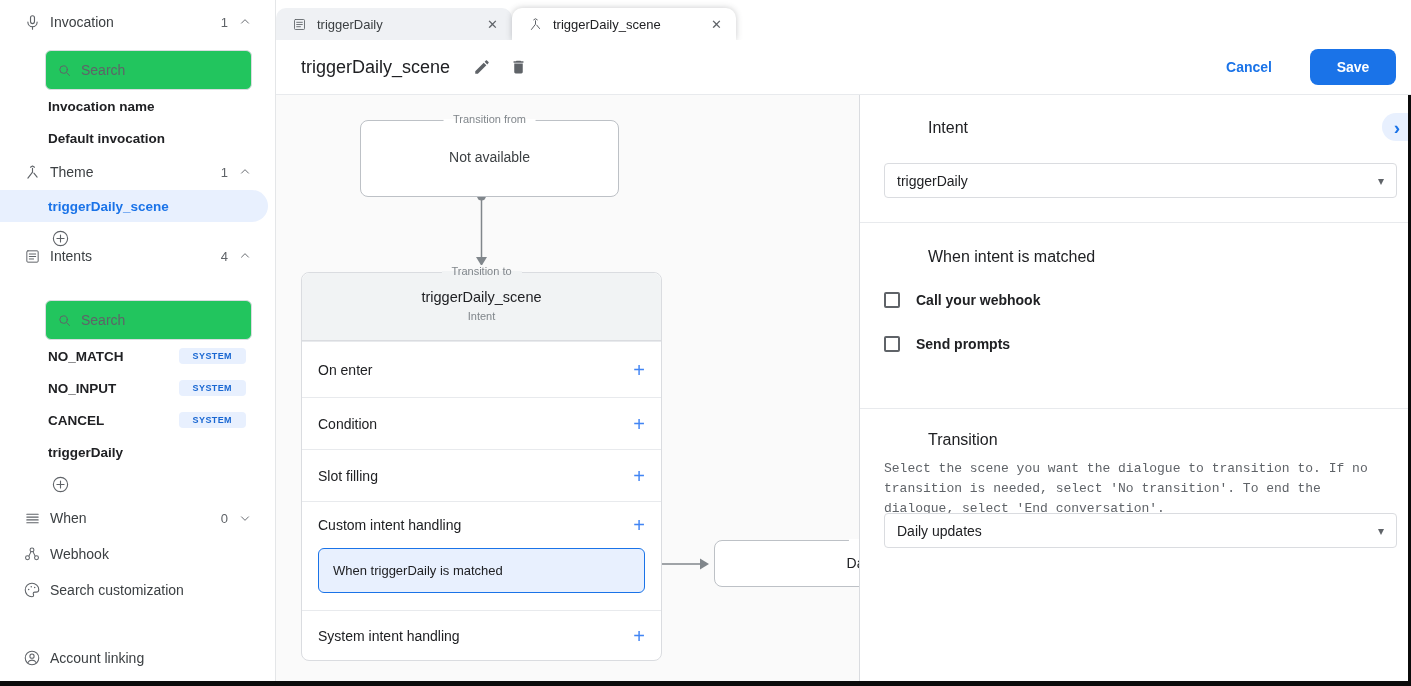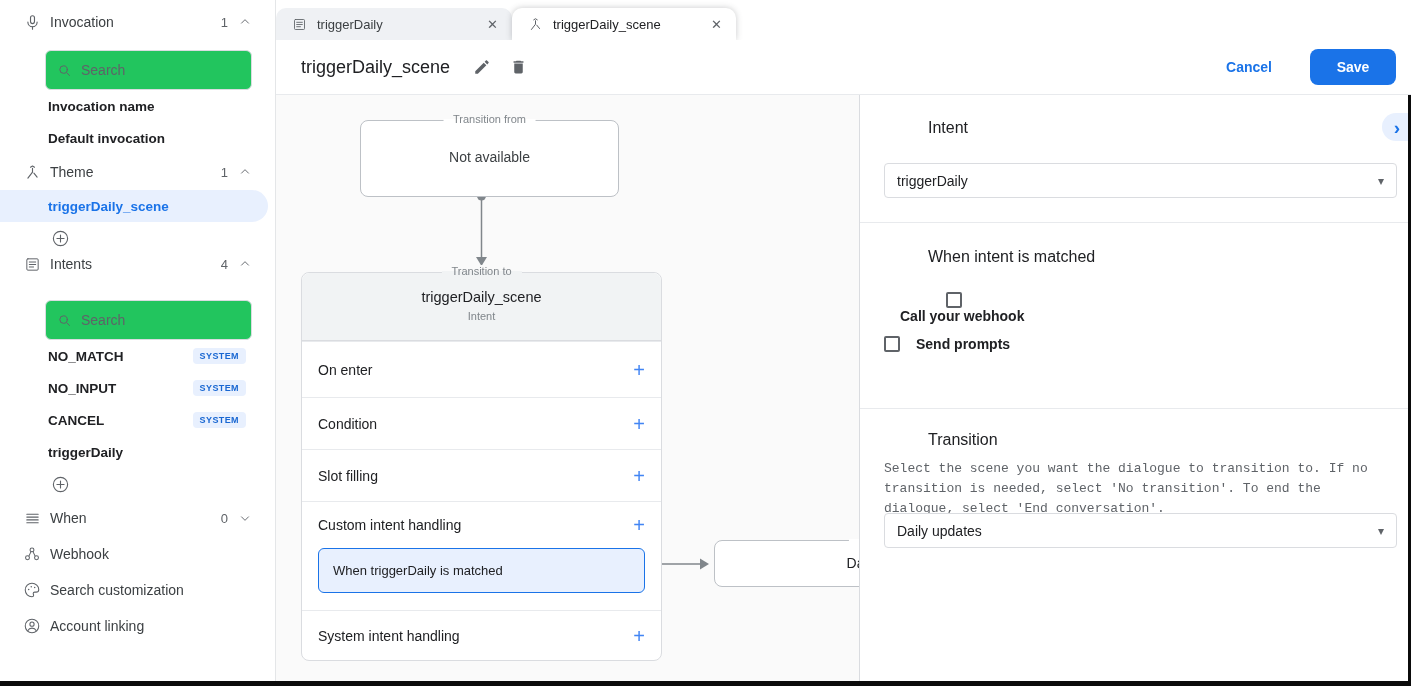--- a/index.html
+++ b/index.html
@@ -13,21 +13,21 @@
   
   .sidebar { position:absolute; left:0; top:0; width:276px; height:681px; background:#fff; border-right:1px solid #e4e6e8; }
   .sb-row { position:absolute; left:0; width:276px; height:32px; display:flex; align-items:center; }
   .sb-head-label { margin-left:8px; font-size:14px; color:#3c4043; }
   .sb-icon { width:20px; height:20px; margin-left:22px; flex:none; display:flex; align-items:center; justify-content:center; }
   .sb-count { position:absolute; right:48px; font-size:13px; color:#5f6368; }
   .sb-chevron { position:absolute; right:24px; width:14px; height:14px; display:flex; }
   .sb-sub { padding-left:48px; font-size:13.5px; font-weight:700; color:#202124; }
   .sb-selected { width:268px; background:#e8f0fe; border-radius:0 16px 16px 0; }
   .sb-selected .sb-sub { color:#1a73e8; }
-  .badge { position:absolute; right:30px; background:#e8f0fe; color:#1967d2; font-size:9px; font-weight:700; letter-spacing:.4px; padding:3px 7px; border-radius:4px; }
+  .badge { position:absolute; right:30px; background:#e8f0fe; color:#1967d2; font-size:9px; font-weight:700; letter-spacing:.4px; padding:3px 14px; border-radius:4px; }
   .searchbox { position:absolute; left:45px; width:207px; height:40px; border:1px solid #dadce0; border-radius:6px; background:#22c55e; display:flex; align-items:center; }
   .searchbox svg { margin-left:11px; flex:none; }
   .searchbox input { border:none; outline:none; background:transparent; font-family:"Liberation Sans",sans-serif; font-size:14px; color:#3c4043; margin-left:9px; width:150px; }
   .searchbox input::placeholder { color:#5f6368; }
   .add-row { height:28px; }
   .icon-stroke { stroke:#5f6368; fill:none; stroke-width:1.6; stroke-linecap:round; stroke-linejoin:round; }
   .icon-stroke-thin { stroke:#5f6368; fill:none; stroke-width:1.4; stroke-linecap:round; stroke-linejoin:round; }
 
   
   .tabbar { position:absolute; left:276px; top:0; width:1135px; height:40px; background:#fff; }
@@ -159,21 +159,21 @@
       <span class="sb-icon" style="margin-left:50px;">
         <svg width="19" height="19" viewBox="0 0 24 24">
             <g class="icon-stroke-thin" stroke="#757575">
               <circle cx="12" cy="12" r="9"></circle>
               <path d="M12 7.5v9M7.5 12h9"></path>
             </g>
           </svg>
       </span>
     </div>
 
-    <div class="sb-row" style="top:248px;">
+    <div class="sb-row" style="top:240px;">
       <span class="sb-icon">
         <svg width="17" height="17" viewBox="0 0 24 24">
             <g class="icon-stroke-thin">
               <rect x="4" y="4" width="16" height="16" rx="1.5"></rect>
               <path d="M7.5 8.5h9M7.5 12h9M7.5 15.5h6"></path>
             </g>
           </svg>
       </span>
       <span class="sb-head-label">Intents</span>
       <span class="sb-count">4</span>
@@ -257,21 +257,21 @@
             <g class="icon-stroke-thin">
               <path d="M12 3a9 9 0 1 0 0 18c1.5 0 2.2-.9 2.2-1.9 0-.9-.6-1.4-.6-2.3 0-1.1.9-2 2-2h1.9c2 0 3.5-1.6 3.5-3.6C21 7 16.9 3 12 3z"></path>
               <circle cx="7.6" cy="11.2" r="1" fill="#5f6368" stroke="none"></circle>
               <circle cx="11" cy="7.6" r="1" fill="#5f6368" stroke="none"></circle>
               <circle cx="15.6" cy="8.6" r="1" fill="#5f6368" stroke="none"></circle>
             </g>
           </svg>
       </span>
       <span class="sb-head-label">Search customization</span>
     </div>
-    <div class="sb-row" style="top:610px;align-items:center;">
+    <div class="sb-row" style="top:642px;align-items:center;">
       <span class="sb-icon">
         <svg width="18" height="18" viewBox="0 0 24 24">
             <g class="icon-stroke-thin">
               <circle cx="12" cy="12" r="9"></circle>
               <circle cx="12" cy="9.5" r="2.8"></circle>
               <path d="M6.3 18.2c1.2-2.2 3.3-3.4 5.7-3.4s4.5 1.2 5.7 3.4"></path>
             </g>
           </svg>
       </span>
       <span class="sb-head-label">Account linking</span>
@@ -382,21 +382,21 @@
 
     <div class="select" style="top:68px;">
       <span class="select-value">triggerDaily</span>
       <span class="select-caret">▾</span>
     </div>
 
     <div class="pdivider" style="top:127px;"></div>
 
     <div class="panel-h" style="top:153px;">When intent is matched</div>
 
-    <div class="cb-row" style="top:197px;flex-direction:column;">
+    <div class="cb-row" style="top:197px;">
       <span class="cb-box"></span>
       <span class="cb-label">Call your webhook</span>
     </div>
     <div class="cb-row" style="top:241px;">
       <span class="cb-box"></span>
       <span class="cb-label">Send prompts</span>
     </div>
 
     <div class="pdivider" style="top:313px;"></div>
 

